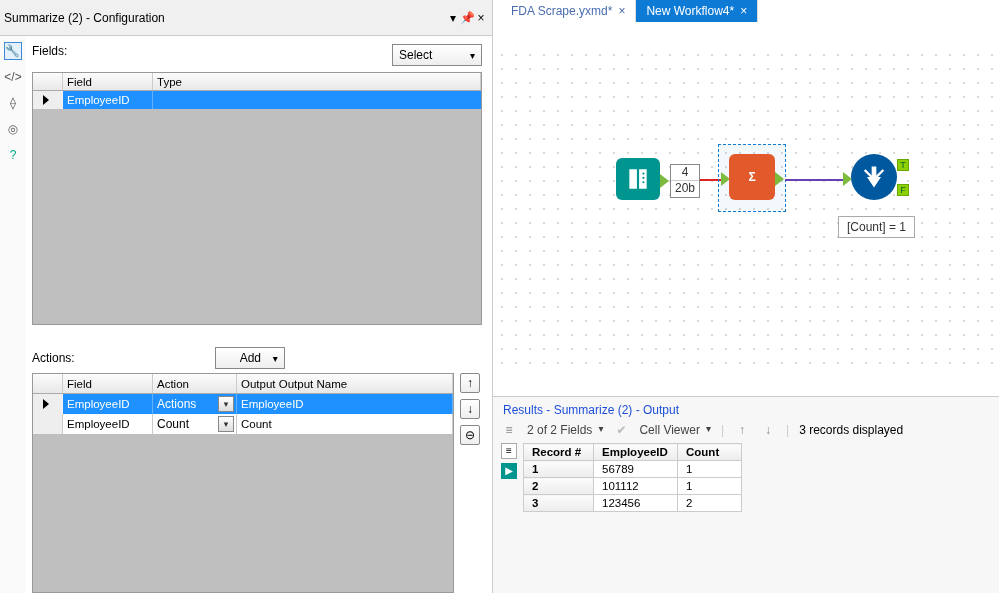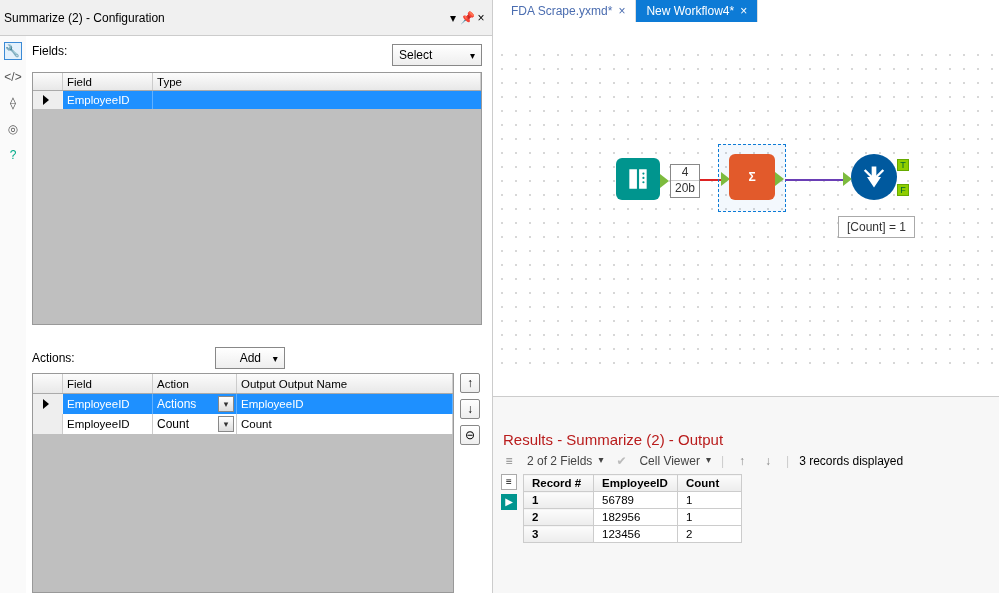--- a/index.html
+++ b/index.html
@@ -80,21 +80,21 @@
 .filter-t { position:absolute; left:404px; top:113px; width:12px;height:12px; background:#8fce00; border:1px solid #6a0; font-size:9px; text-align:center; line-height:11px; color:#063;}
 .filter-f { position:absolute; left:404px; top:138px; width:12px;height:12px; background:#8fce00; border:1px solid #6a0; font-size:9px; text-align:center; line-height:11px; color:#063;}
 
 .annot { position:absolute; left:345px; top:170px; border:1px solid #aaa; background:#fff; padding:3px 8px; font-size:12px; color:#333;}
 
 .conn-red   { position:absolute; top:133px; left:207px; width:22px; height:2px; background:#d22;}
 .conn-purpl { position:absolute; top:133px; left:292px; width:58px; height:2px; background:#6a3eb5;}
 
 
 .results { height: 197px; border-top: 1px solid #ccc; background: #f7f7f7; display:flex; flex-direction:column;}
-.res-title { padding: 6px 10px 4px; font-size: 15px; color: #b91c1c; margin-top: 28px;}
+.res-title { padding: 6px 10px 4px; font-size: 12px; color: #1d4ed8;}
 .res-bar { display:flex; align-items:center; gap:10px; padding: 2px 8px 6px 8px;}
 .res-bar .ic { width:16px; text-align:center; color:#888; cursor:pointer;}
 .res-dd { display:flex; gap:4px; cursor:pointer; color:#444;}
 .res-dd::after{content:"▾"; font-size:10px; margin-left:2px;}
 .res-sep { color:#ccc;}
 .res-table-wrap { display:flex; padding: 0 8px; gap:4px;}
 .res-side { width:18px; display:flex; flex-direction:column; gap:4px; padding-top:0;}
 .res-side .btn{ width:16px; height:16px; border:1px solid #aaa; background:#fff; font-size:10px; text-align:center; line-height:14px; cursor:pointer;}
 .res-side .btn.sel{ background:#00958e; color:#fff; border-color:#00958e;}
 .res-tbl { border-collapse: collapse; }
@@ -275,21 +275,21 @@
             </tr>
           </thead>
           <tbody>
             <tr>
               <td class="rec">1</td>
               <td>56789</td>
               <td>1</td>
             </tr>
             <tr>
               <td class="rec">2</td>
-              <td>182956</td>
+              <td>101112</td>
               <td>1</td>
             </tr>
             <tr>
               <td class="rec">3</td>
               <td>123456</td>
               <td>2</td>
             </tr>
           </tbody>
         </table>
       </div>

